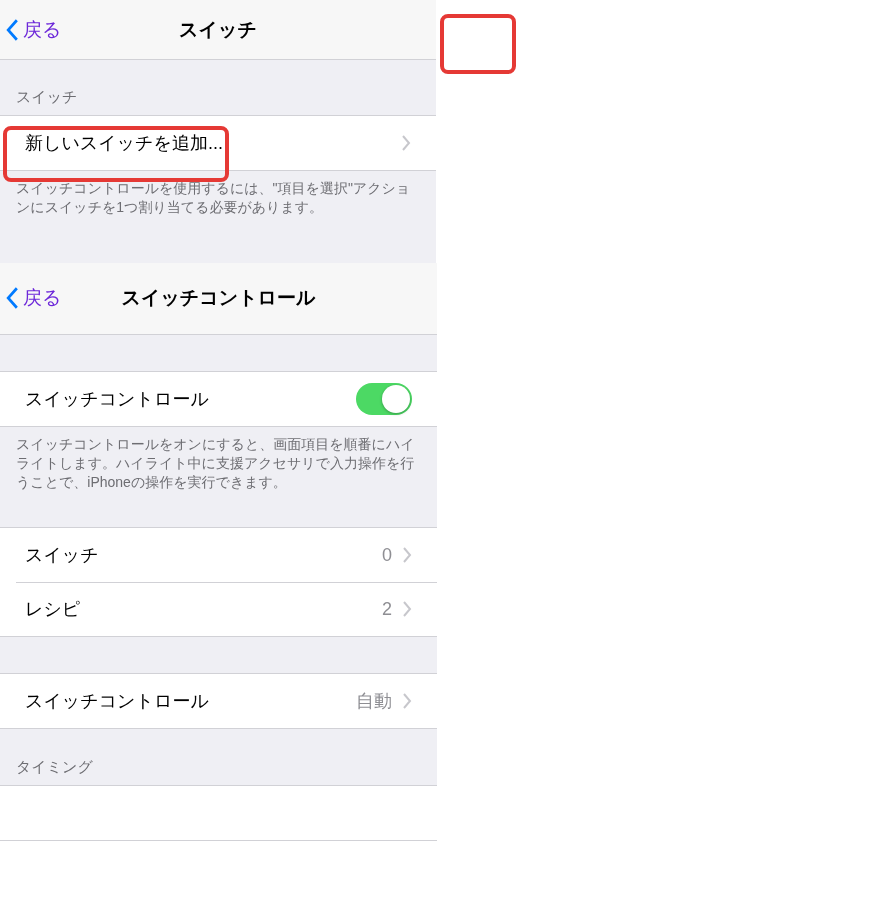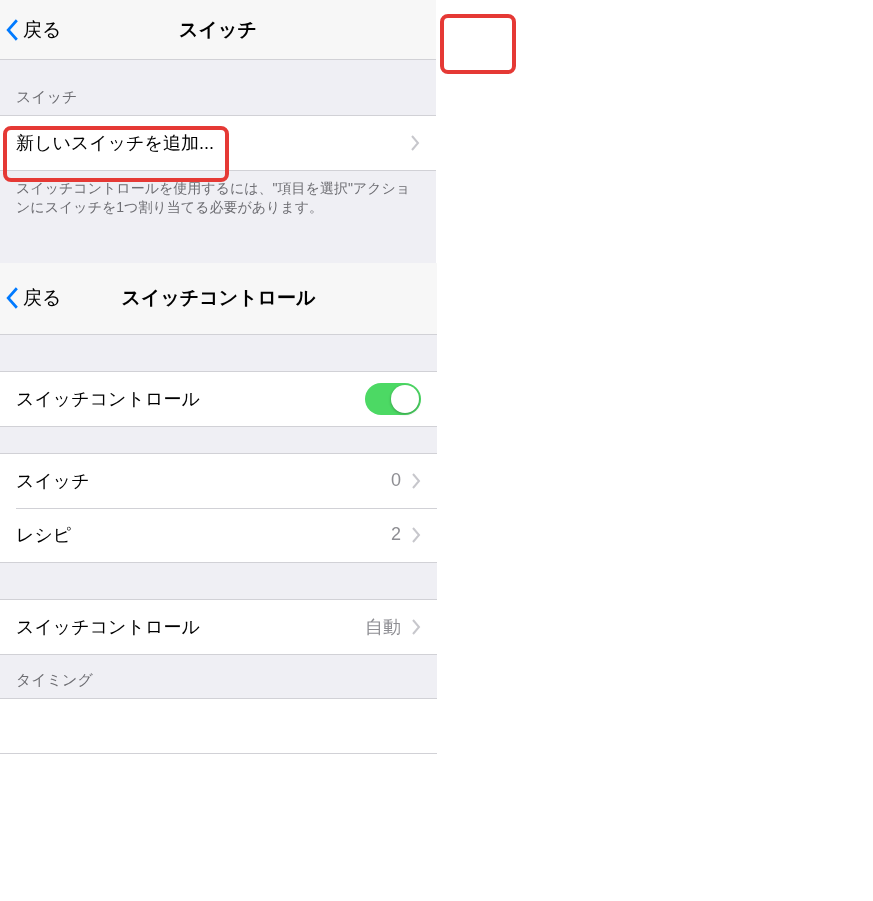--- a/index.html
+++ b/index.html
@@ -24,21 +24,21 @@
       height: 60px;
       display: flex;
       align-items: center;
       position: relative;
       border-bottom: 1px solid #d1d1d6;
     }
     .navbar-right { height: 72px; }
     .back-btn {
       display: flex;
       align-items: center;
-      color: #000000;
+      color: #6d28d9;
       font-size: 19px;
       padding-left: 6px;
       cursor: pointer;
       font-family: Liberation Serif, serif;
     }
     .back-chevron {
       width: 13px;
       height: 22px;
       margin-right: 4px;
     }
@@ -64,21 +64,21 @@
     }
     .cell-group {
       background: #fff;
       border-top: 1px solid #d1d1d6;
       border-bottom: 1px solid #d1d1d6;
     }
     .cell {
       min-height: 54px;
       display: flex;
       align-items: center;
-      padding: 0 16px;
+      padding: 0 25px;
       position: relative;
       cursor: pointer;
     }
     .cell + .cell::before {
       content: "";
       position: absolute;
       top: 0; left: 16px; right: 0;
       height: 1px;
       background: #d1d1d6;
     }
@@ -170,20 +170,21 @@
 
     <div class="cell-group">
       <div class="cell">
         <span class="cell-label">スイッチコントロール</span>
         <div class="toggle toggle-on">
           <div class="toggle-knob"></div>
         </div>
       </div>
     </div>
 
+    <div class="section-footer">スイッチコントロールをオンにすると、画面項目を順番にハイライトします。ハイライト中に支援アクセサリで入力操作を行うことで、iPhoneの操作を実行できます。</div>
 
     <div class="gap-sm"></div>
 
     <div class="cell-group">
       <div class="cell">
         <span class="cell-label">スイッチ</span>
         <span class="cell-value">0</span>
         <svg class="chevron" viewBox="0 0 10 16">
             <polyline points="2,1 8,8 2,15" fill="none" stroke="#c7c7cc" stroke-width="2"></polyline>
           </svg>
@@ -202,21 +203,21 @@
     <div class="cell-group">
       <div class="cell">
         <span class="cell-label">スイッチコントロール</span>
         <span class="cell-value">自動</span>
         <svg class="chevron" viewBox="0 0 10 16">
             <polyline points="2,1 8,8 2,15" fill="none" stroke="#c7c7cc" stroke-width="2"></polyline>
           </svg>
       </div>
     </div>
 
-    <div class="section-header" style="padding-top:16px">タイミング</div>
+    <div class="section-header" style="padding-top:29px">タイミング</div>
 
     <div class="cell-group">
       <div class="cell">
         
         
         
       </div>
 
     </div>
 

